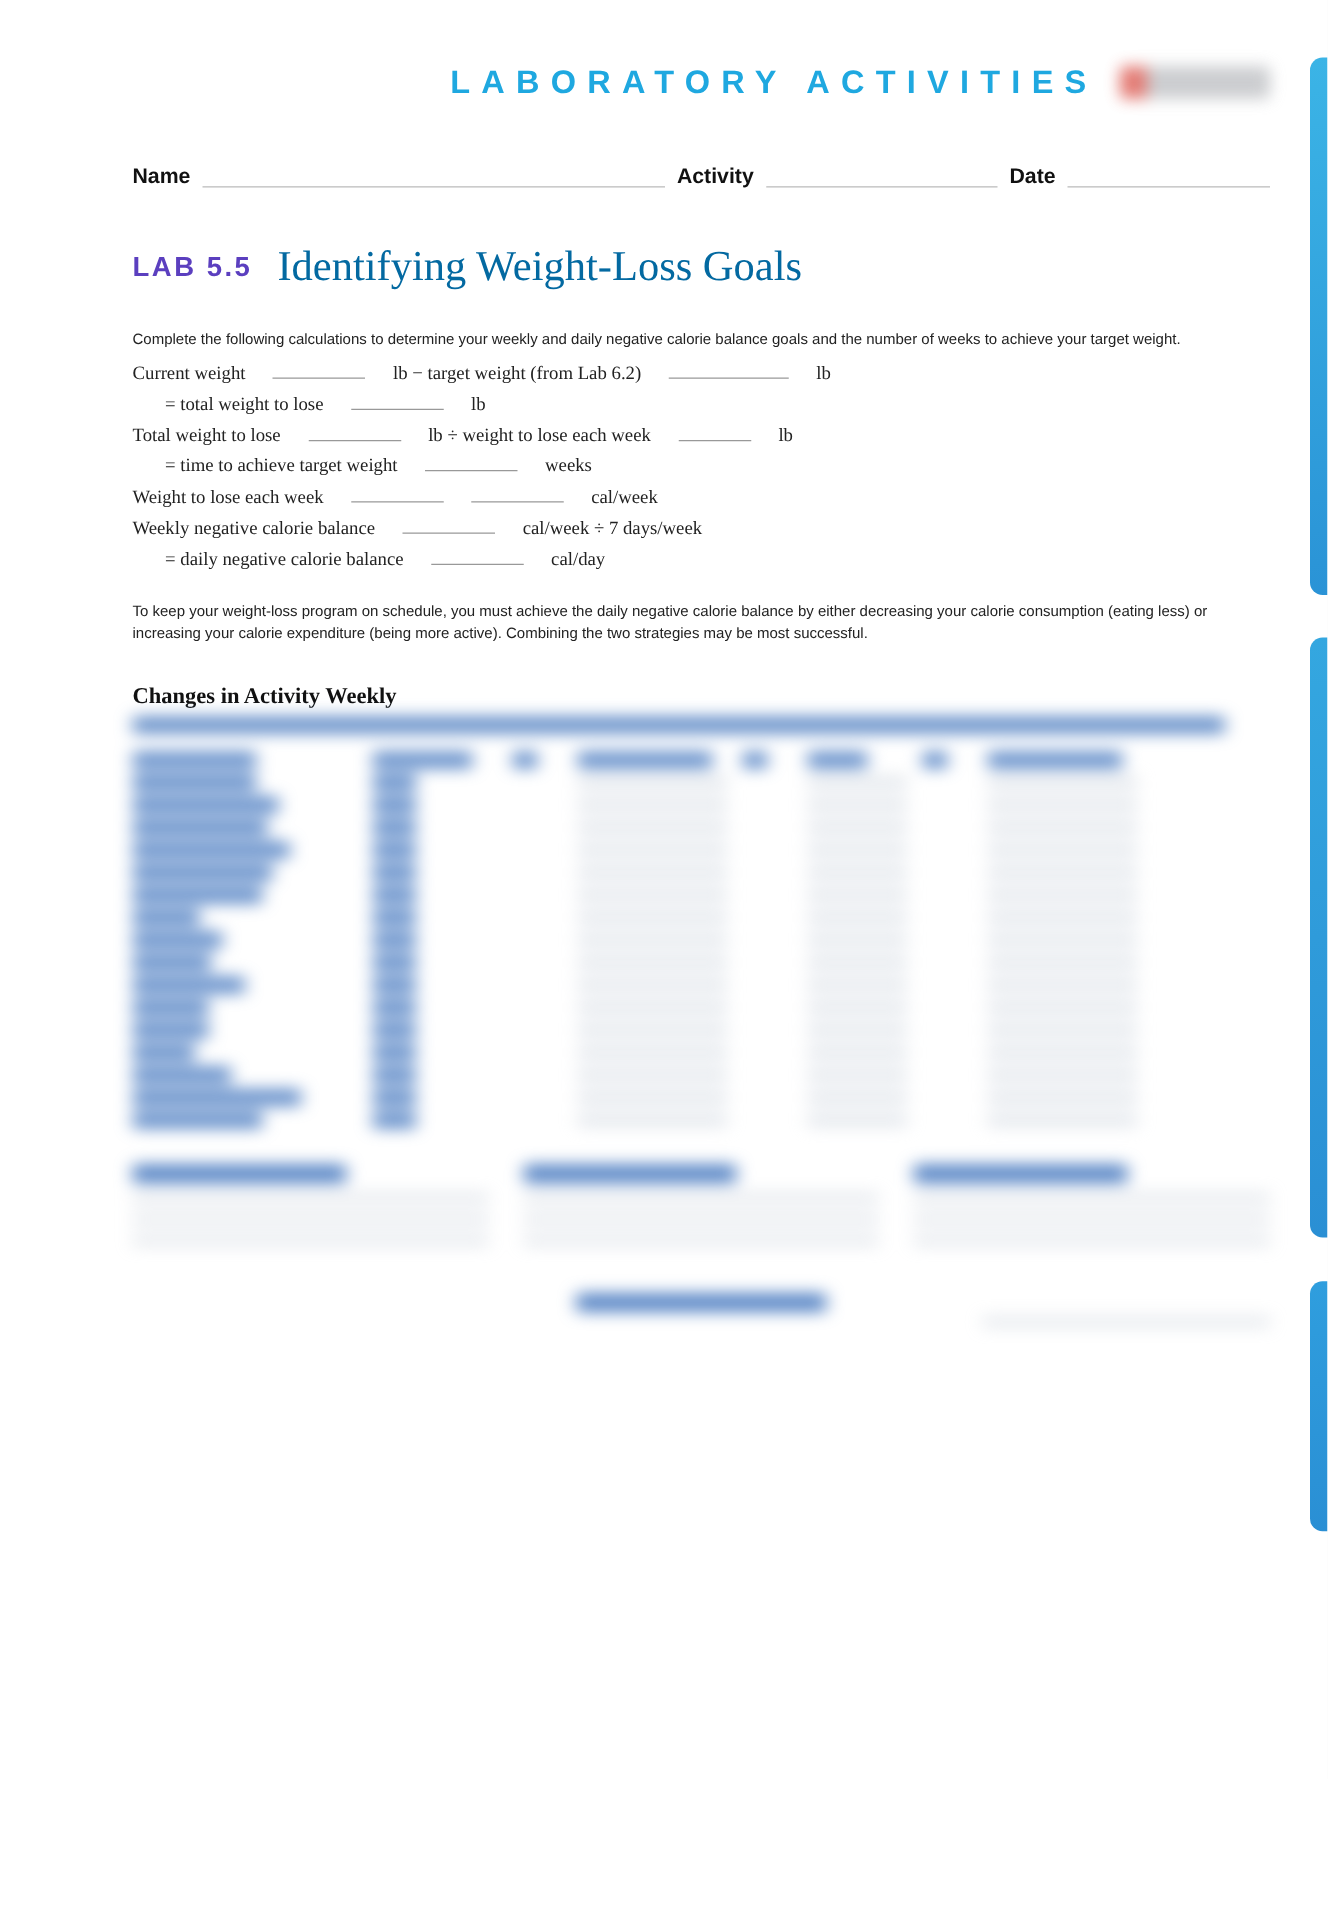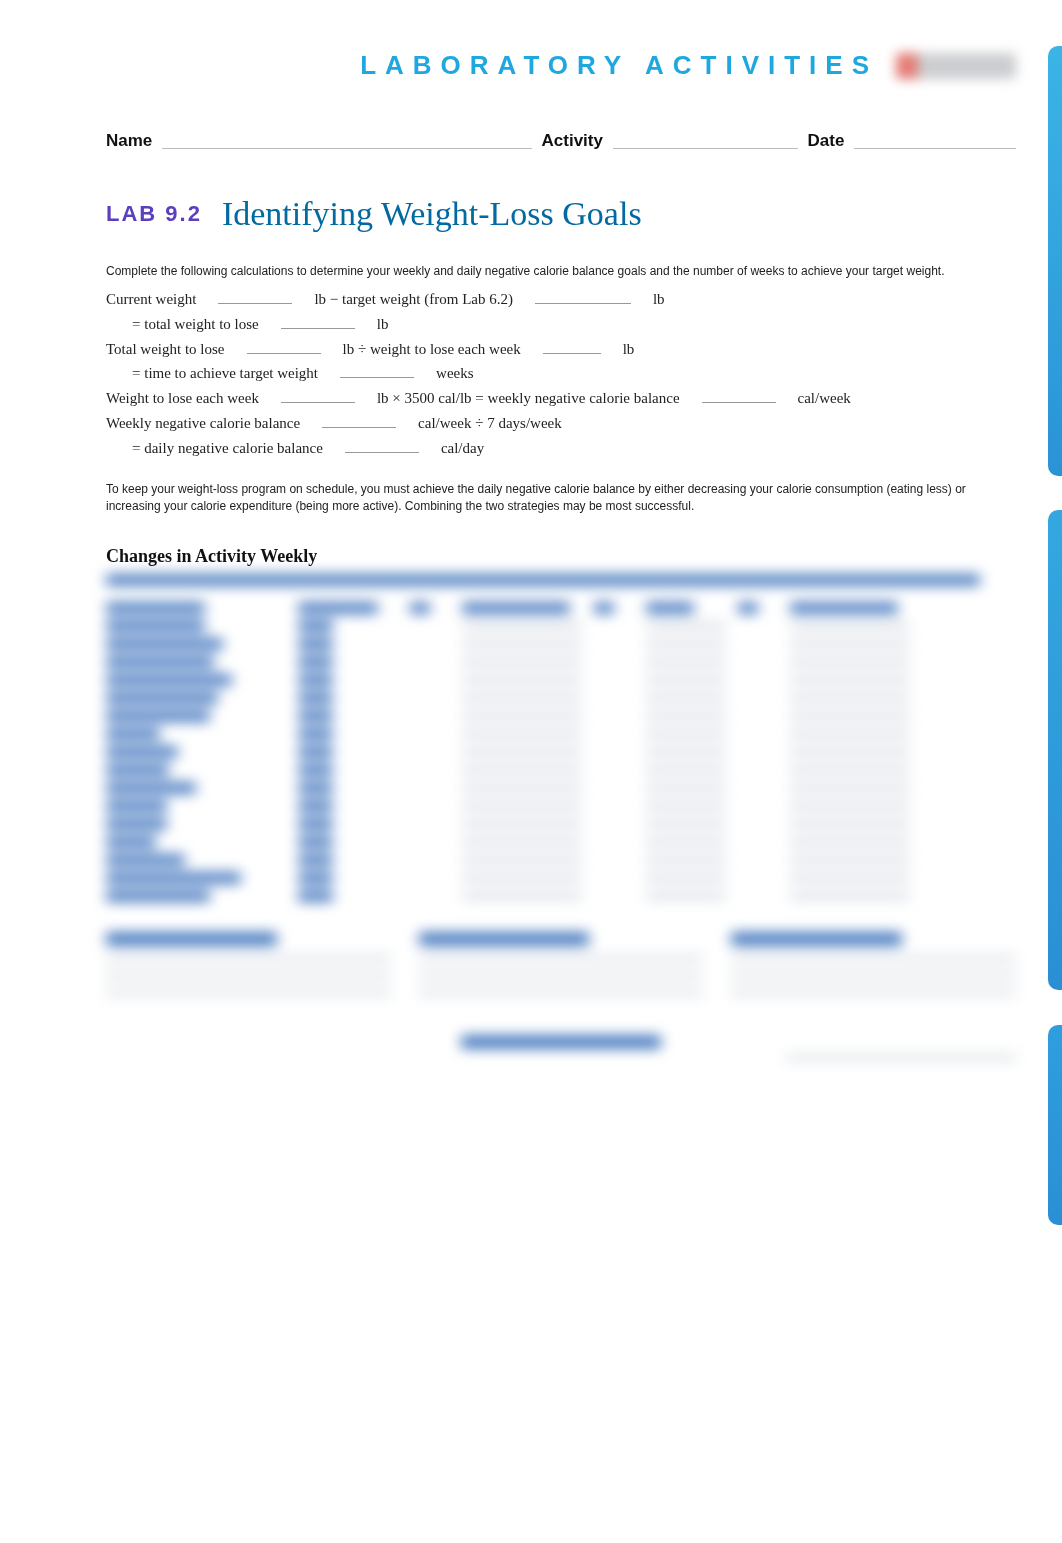--- a/index.html
+++ b/index.html
@@ -67,21 +67,21 @@
   .logo-pill {
     width: 120px;
     height: 26px;
     border-radius: 4px;
     filter: blur(6px);
     background: linear-gradient(to right,#d8443a 0 18%, #b6b8bc 18% 100%);
     opacity: .7;
   }
   .info-row {
     display: flex;
-    align-items: flex-start;
+    align-items: center;
     gap: 10px;
     font-family: Arial, Helvetica, sans-serif;
     font-weight: 700;
     font-size: 17px;
     color: #111;
     margin-bottom: 44px;
   }
   .info-row .field {
     border-bottom: 1px solid #bbb;
     height: 18px;
@@ -208,21 +208,21 @@
   <div class="info-row">
     <span>Name</span>
     <span class="field" style="flex:1.6"></span>
     <span>Activity</span>
     <span class="field" style="flex:.8"></span>
     <span>Date</span>
     <span class="field" style="flex:.7"></span>
   </div>
 
   <div class="lab-heading">
-    <span class="lab-num">LAB 9.2</span>
+    <span class="lab-num">LAB 5.5</span>
     <span class="lab-title">Identifying Weight-Loss Goals</span>
   </div>
 
   <p class="body-p">Complete the following calculations to determine your weekly and daily negative calorie balance goals and the number of weeks to achieve your target weight.</p>
 
   <div class="calc-block">
     <div class="calc-line">
       <span>Current weight</span>
       <span class="blank"></span>
       <span>lb − target weight (from Lab 6.2)</span>
@@ -244,21 +244,20 @@
     </div>
     <div class="calc-line indent">
       <span>= time to achieve target weight</span>
       <span class="blank"></span>
       <span>weeks</span>
     </div>
 
     <div class="calc-line">
       <span>Weight to lose each week</span>
       <span class="blank"></span>
-      <span>lb × 3500 cal/lb = weekly negative calorie balance</span>
       <span class="blank"></span>
       <span>cal/week</span>
     </div>
 
     <div class="calc-line">
       <span>Weekly negative calorie balance</span>
       <span class="blank"></span>
       <span>cal/week ÷ 7 days/week</span>
     </div>
     <div class="calc-line indent">

